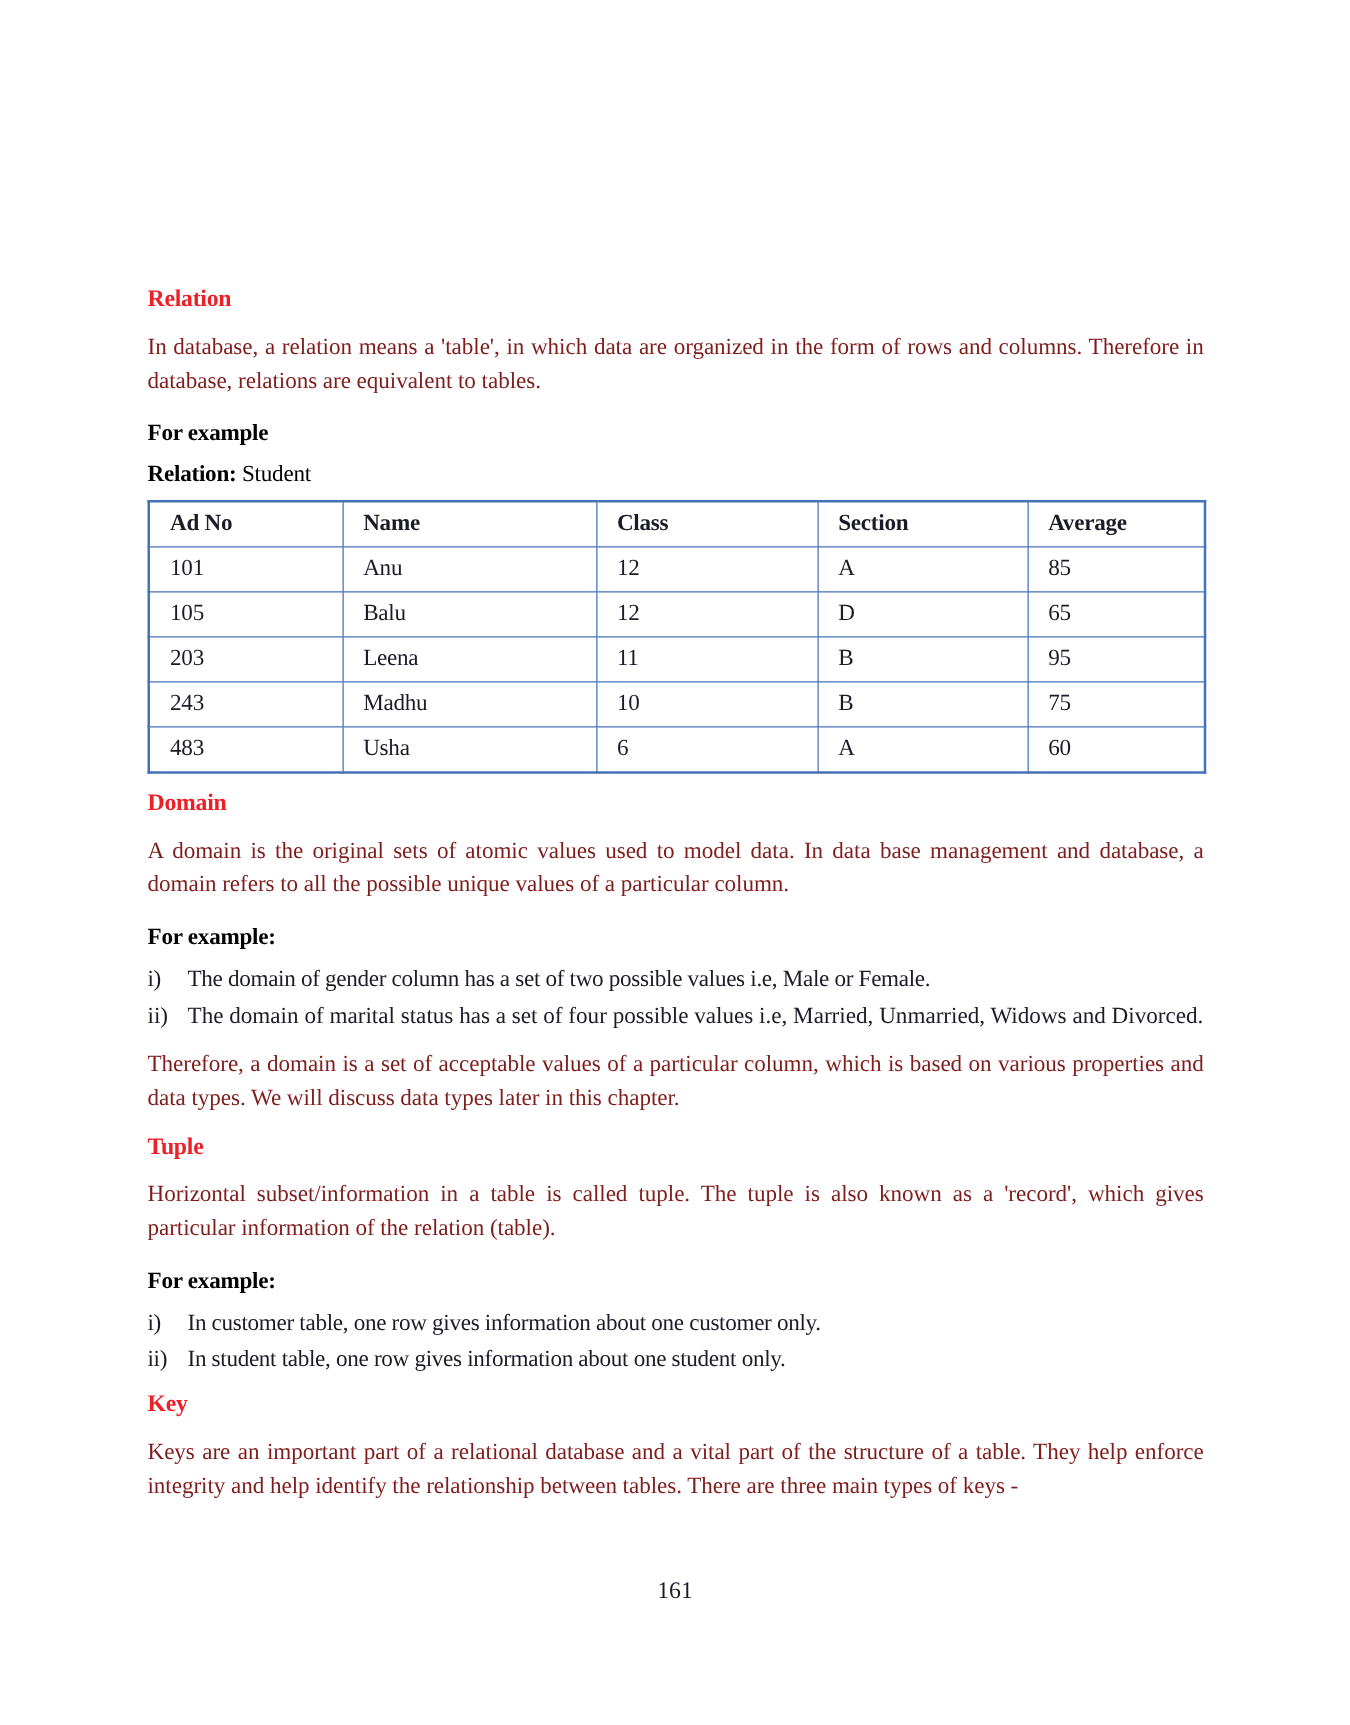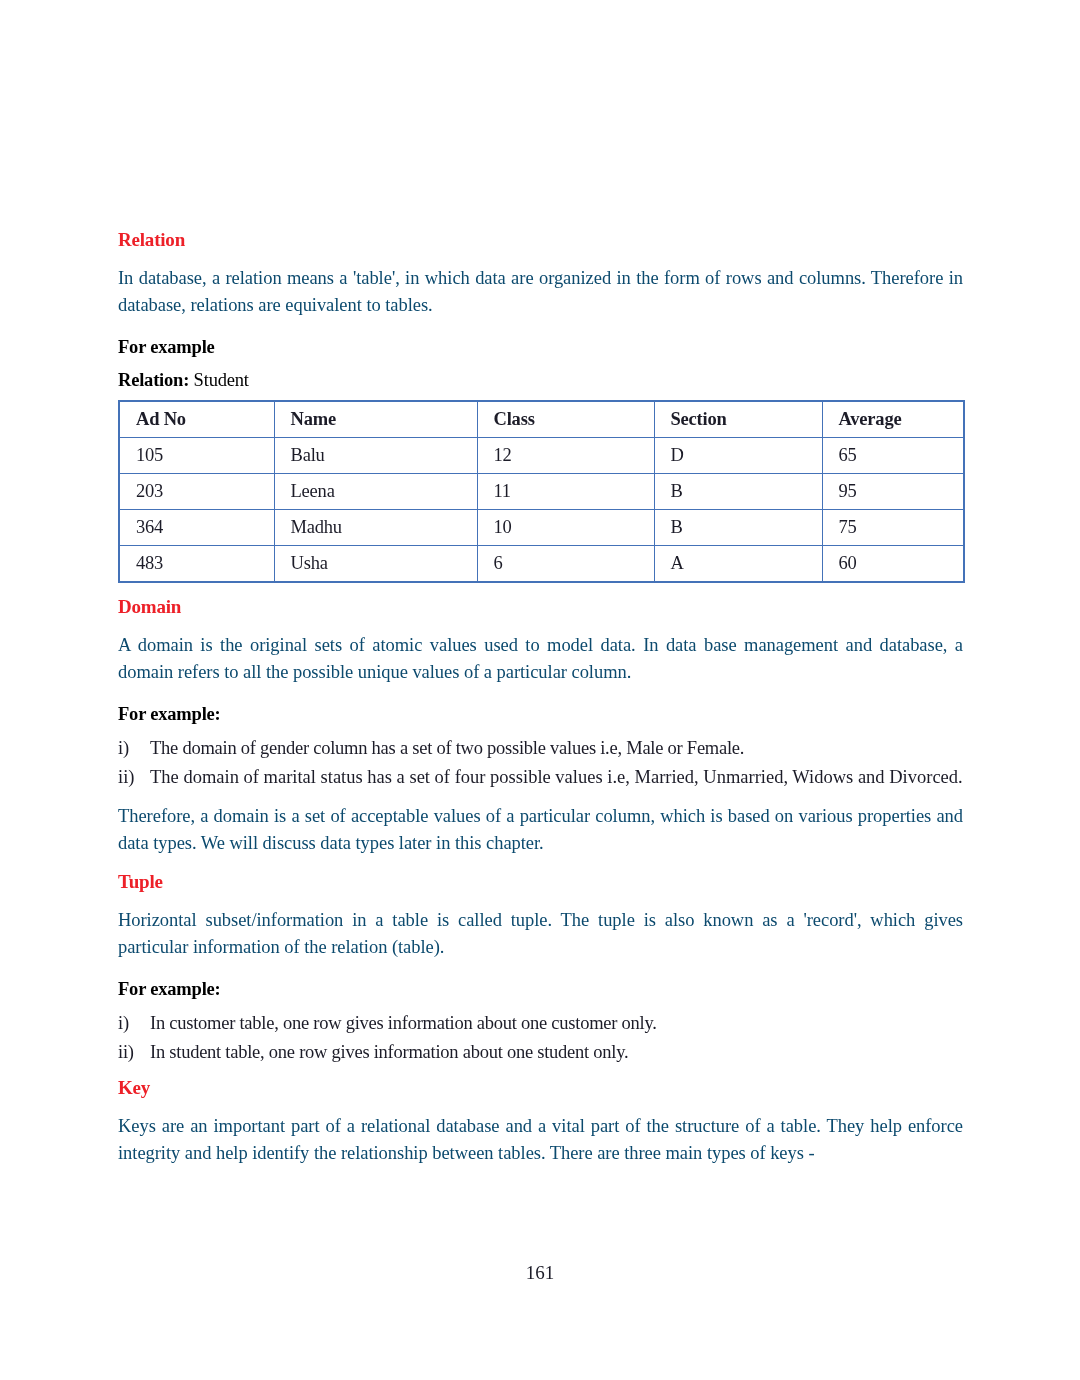--- a/index.html
+++ b/index.html
@@ -41,21 +41,21 @@
     letter-spacing: -0.2px;
   }
   h2.section-heading.tight-top { margin-top: 0; }
 
   p.body-text {
     font-size: 18.5px;
     line-height: 27px;
     margin: 0 0 15px 0;
     text-align: justify;
     text-justify: inter-word;
-    color: #0c4a6e;
+    color: #7f1d1d;
     letter-spacing: -0.05px;
   }
 
   p.lead-label {
     font-size: 18.5px;
     line-height: 26px;
     margin: 0 0 7px 0;
     font-weight: bold;
     color: #000000;
     letter-spacing: -0.2px;
@@ -160,35 +160,42 @@
         <tr>
           <th>Ad No</th>
           <th>Name</th>
           <th>Class</th>
           <th>Section</th>
           <th>Average</th>
         </tr>
       </thead>
       <tbody>
         <tr>
+          <td>101</td>
+          <td>Anu</td>
+          <td>12</td>
+          <td>A</td>
+          <td>85</td>
+        </tr>
+        <tr>
           <td>105</td>
           <td>Balu</td>
           <td>12</td>
           <td>D</td>
           <td>65</td>
         </tr>
         <tr>
           <td>203</td>
           <td>Leena</td>
           <td>11</td>
           <td>B</td>
           <td>95</td>
         </tr>
         <tr>
-          <td>364</td>
+          <td>243</td>
           <td>Madhu</td>
           <td>10</td>
           <td>B</td>
           <td>75</td>
         </tr>
         <tr>
           <td>483</td>
           <td>Usha</td>
           <td>6</td>
           <td>A</td>

